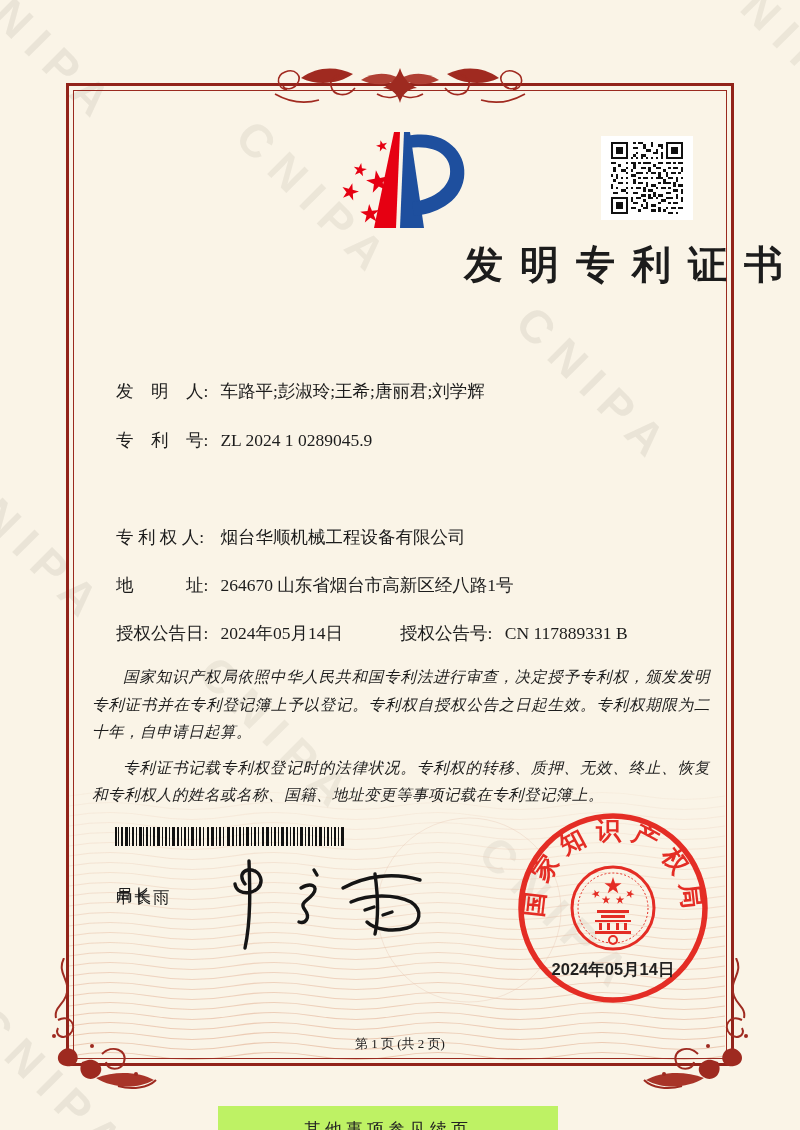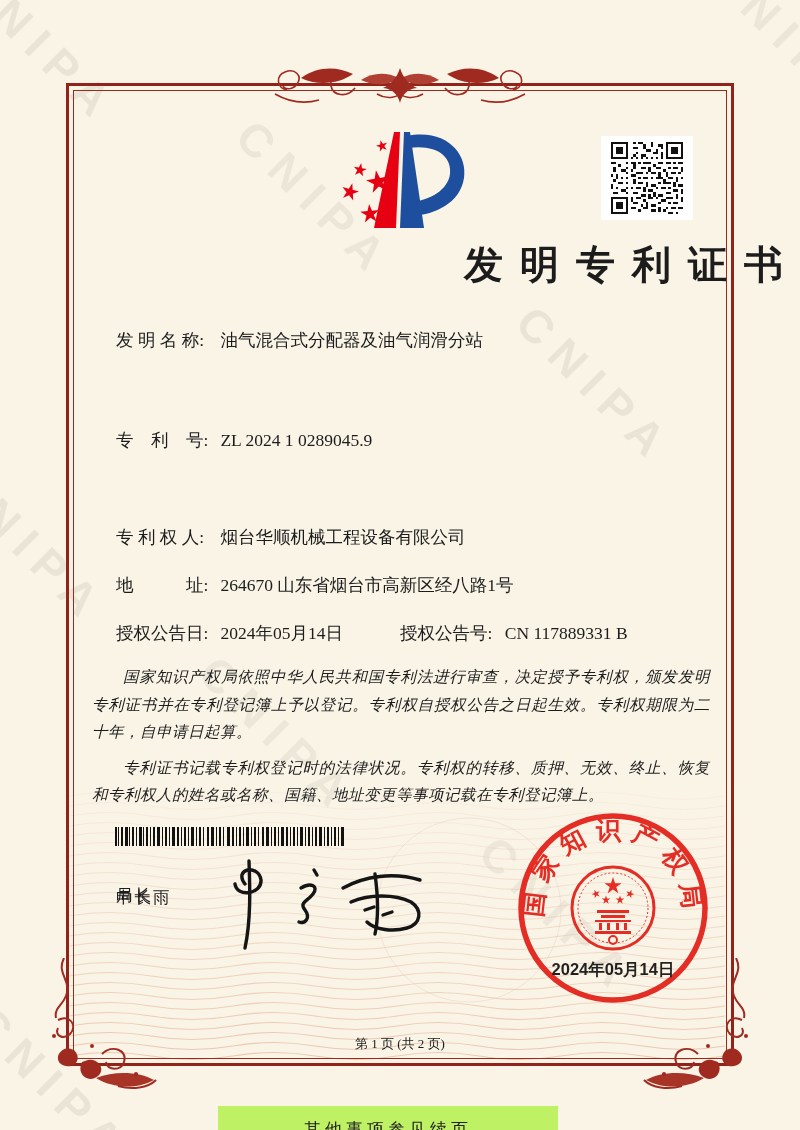--- a/index.html
+++ b/index.html
@@ -174,23 +174,23 @@
         <rect x="2" y="2" width="3" height="3"></rect>
           <rect x="24" y="2" width="3" height="3"></rect>
         <rect x="2" y="24" width="3" height="3"></rect>
         <path d="M9 0h1v1h-1zM11 0h2v1h-2zM16 0h1v2h-1zM19 1h2v1h-2zM9 2h2v1h-2zM13 1h1v2h-1zM14 3h2v1h-2zM18 3h1v1h-1zM20 2h1v1h-1zM10 4h1v1h-1zM12 5h2v1h-2zM17 4h2v1h-2zM9 5h1v1h-1zM20 4h1v2h-1zM8 6h1v1h-1zM10 6h1v1h-1zM12 6h1v1h-1zM14 6h1v1h-1zM16 6h1v1h-1zM18 6h1v1h-1zM20 6h1v1h-1zM6 8h1v1h-1zM6 10h1v1h-1zM6 12h1v1h-1zM6 14h1v1h-1zM6 16h1v1h-1zM6 18h1v1h-1zM6 20h1v1h-1zM0 8h2v1h-2zM3 9h1v1h-1zM1 10h1v2h-1zM4 11h2v1h-2zM0 13h1v1h-1zM2 13h1v2h-1zM4 14h1v1h-1zM1 15h1v1h-1zM3 16h2v1h-2zM0 17h1v2h-1zM2 18h1v1h-1zM4 19h2v1h-2zM1 20h2v1h-2zM8 8h2v1h-2zM11 8h1v1h-1zM13 8h3v1h-3zM17 9h1v1h-1zM19 8h2v1h-2zM9 9h1v2h-1zM12 10h2v1h-2zM15 10h1v2h-1zM18 10h2v1h-2zM8 11h1v1h-1zM10 12h3v1h-3zM14 12h1v1h-1zM16 12h2v1h-2zM19 12h1v2h-1zM21 11h1v1h-1zM8 13h2v1h-2zM11 14h1v1h-1zM13 14h2v1h-2zM16 14h1v1h-1zM18 14h3v1h-3zM9 15h1v2h-1zM11 16h2v1h-2zM14 16h1v2h-1zM16 17h2v1h-2zM19 16h1v1h-1zM21 15h1v2h-1zM8 18h1v1h-1zM10 18h2v1h-2zM13 18h1v2h-1zM15 19h2v1h-2zM18 18h1v1h-1zM20 18h2v1h-2zM9 20h2v1h-2zM12 21h2v1h-2zM15 21h1v1h-1zM17 20h1v2h-1zM19 21h2v1h-2zM22 8h2v1h-2zM25 8h1v1h-1zM27 8h2v1h-2zM23 10h1v1h-1zM25 10h2v1h-2zM28 10h1v2h-1zM22 12h1v2h-1zM24 12h2v1h-2zM27 12h1v1h-1zM23 14h2v1h-2zM26 14h1v2h-1zM28 14h1v1h-1zM22 16h2v1h-2zM25 16h1v2h-1zM27 17h2v1h-2zM23 18h1v1h-1zM25 19h2v1h-2zM28 19h1v2h-1zM22 20h2v1h-2zM26 21h1v1h-1zM8 22h1v2h-1zM10 22h2v1h-2zM13 23h1v1h-1zM15 22h2v1h-2zM18 22h1v1h-1zM20 23h2v1h-2zM9 24h2v1h-2zM12 25h1v1h-1zM14 24h1v2h-1zM16 25h2v1h-2zM19 24h1v1h-1zM8 26h2v1h-2zM11 27h1v1h-1zM13 26h2v1h-2zM16 27h2v1h-2zM19 26h1v2h-1zM21 27h1v1h-1zM22 22h3v1h-3zM26 22h1v1h-1zM28 22h1v2h-1zM23 24h1v1h-1zM25 24h2v1h-2zM22 26h1v1h-1zM24 26h2v1h-2zM27 26h2v1h-2zM23 28h2v1h-2zM26 28h1v1h-1z"></path>
       </g>
     </svg>
   </div>
 
   <div class="title">发明专利证书</div>
 
-  <div class="row" style="top:328px">
-    <span class="lbl">发 明 名 称:</span>
-    <span class="val">油气混合式分配器及油气润滑分站</span>
+  <div class="row" style="top:379px">
+    <span class="lbl">发　明　人:</span>
+    <span class="val">车路平;彭淑玲;王希;唐丽君;刘学辉</span>
   </div>
   <div class="row" style="top:428px">
     <span class="lbl">专　利　号:</span>
     <span class="val">ZL 2024 1 0289045.9</span>
   </div>
   <div class="row" style="top:525px">
     <span class="lbl">专 利 权 人:</span>
     <span class="val">烟台华顺机械工程设备有限公司</span>
   </div>
   <div class="row" style="top:573px">

